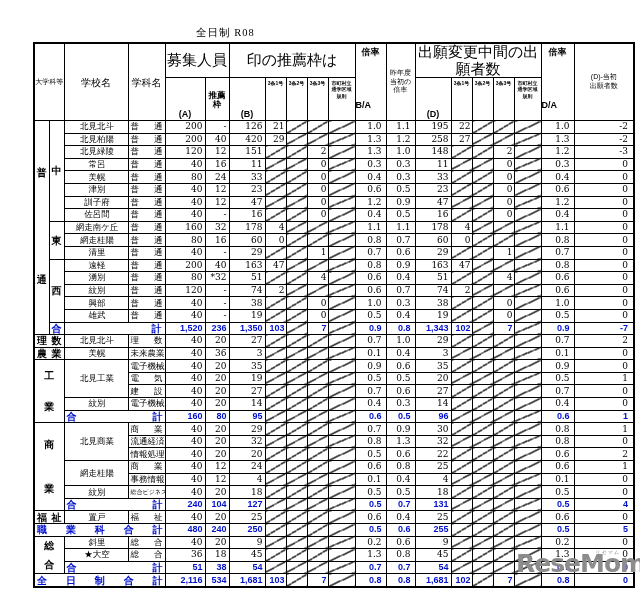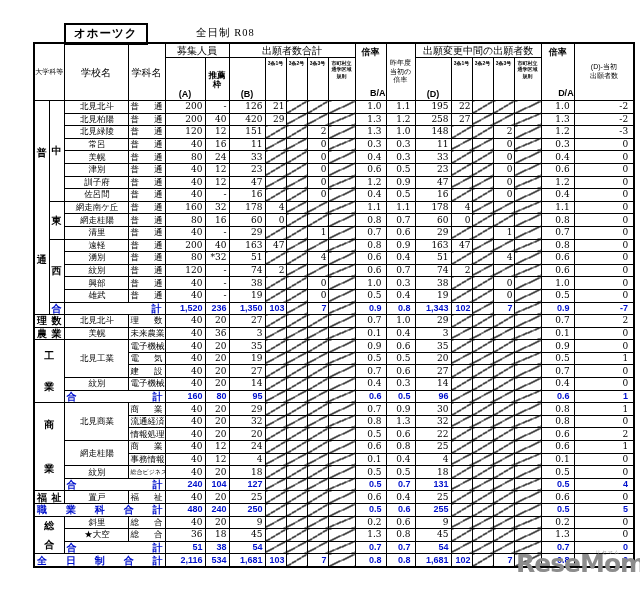--- a/index.html
+++ b/index.html
@@ -12,34 +12,34 @@
   .system-label{position:absolute;left:196px;top:26px;font-size:10.5px;letter-spacing:1px;font-family:Liberation Serif, serif;}
   
   table{border-collapse:collapse;table-layout:fixed;position:absolute;left:33px;top:42px;
         width:600px;border:2px solid #000;}
   th,td{border:1px solid #000;padding:0;overflow:hidden;vertical-align:middle;}
   thead tr.h1 th{height:13px;}
   thead tr.h2 th{height:31px;}
   tbody td{height:11.6px;line-height:11px;}
   thead tr.h2 th{border-bottom:1.5px solid #000;}
   tr.sec td{border-top:1.5px solid #000;}
-  .hc{font-size:10px;font-weight:normal;text-align:center;line-height:1.1;}
+  .hc{font-size:15px;font-weight:normal;text-align:center;line-height:1.1;}
   .hname{font-size:10px;}
   .hsmall{font-size:7px;}
   .hbot{vertical-align:bottom;font-size:9px;padding-bottom:1px;}
   .hmid{font-size:8.5px;line-height:1.05;vertical-align:bottom;padding-bottom:11px;}
   .hs{font-size:5px;vertical-align:top;padding-top:2px;line-height:1.3;letter-spacing:0;}
   .hs4{font-size:5px;vertical-align:top;padding-top:2px;line-height:1.25;}
   .hs4 span{display:block;text-align:center;}
   .hmid span{display:block;text-align:center;}
   .tiny3{font-size:7px;line-height:1.25;}
   .tiny3 span{display:block;text-align:center;}
   .rate-h{position:relative;font-size:9px;}
   .rate-h .rtop{position:absolute;top:2px;left:0;right:0;text-align:center;}
-  .rate-h .rbot{position:absolute;bottom:2px;left:0;right:0;text-align:right;}
+  .rate-h .rbot{position:absolute;bottom:10px;left:0;right:0;text-align:left;}
   
   .num{text-align:right;font-size:9px;font-family:"DejaVu Serif",serif;}
   .cnum{padding-right:2px;}
   .csub{padding-right:1px;}
   .csub4{padding-right:1px;}
   .crate{padding-right:4px;}
   .cdiff{padding-right:5px;}
   .school{font-size:8.5px;padding-left:2px;text-align:center;}
   .dept{font-size:8.5px;}
   .dept.sm{font-size:6px;}
@@ -61,21 +61,20 @@
   .logo{position:absolute;right:4px;top:549px;width:120px;height:38px;}
   .logo-text{font-family:"DejaVu Sans",sans-serif;font-weight:bold;font-size:25px;
              color:#8c8c8c;letter-spacing:-1px;}
   .logo-furi{position:absolute;top:0px;right:16px;font-size:5px;color:#8c8c8c;letter-spacing:1px;}
 </style>
 </head>
 <body>
 
 <div class="page">
 
-  <div class="region-box">オホーツク</div>
   <div class="system-label">全日制 R08</div>
 
   <table id="grid">
     <colgroup>
       <col style="width:15px">
         <col style="width:15px">
         <col style="width:64px">
         <col style="width:37px">
       <col style="width:40px">
         <col style="width:24px">
@@ -93,21 +92,21 @@
         <col style="width:27px">
       <col style="width:33px">
         <col style="width:60px">
     </colgroup>
     <thead>
       <tr class="h1">
         <th colspan="2" rowspan="2" class="hc hsmall">大学科等</th>
         <th rowspan="2" class="hc hname">学校名</th>
         <th rowspan="2" class="hc hname">学科名</th>
         <th colspan="2" class="hc">募集人員</th>
-        <th colspan="5" class="hc">出願者数合計</th>
+        <th colspan="5" class="hc">印の推薦枠は</th>
         <th rowspan="2" class="rate-h">
           <span class="rtop">倍率</span>
           <span class="rbot">B/A</span>
         </th>
         <th rowspan="2" class="hc tiny3">
           <span>昨年度</span>
           <span>当初の</span>
           <span>倍率</span>
         </th>
         <th colspan="5" class="hc">出願変更中間の出願者数</th>

